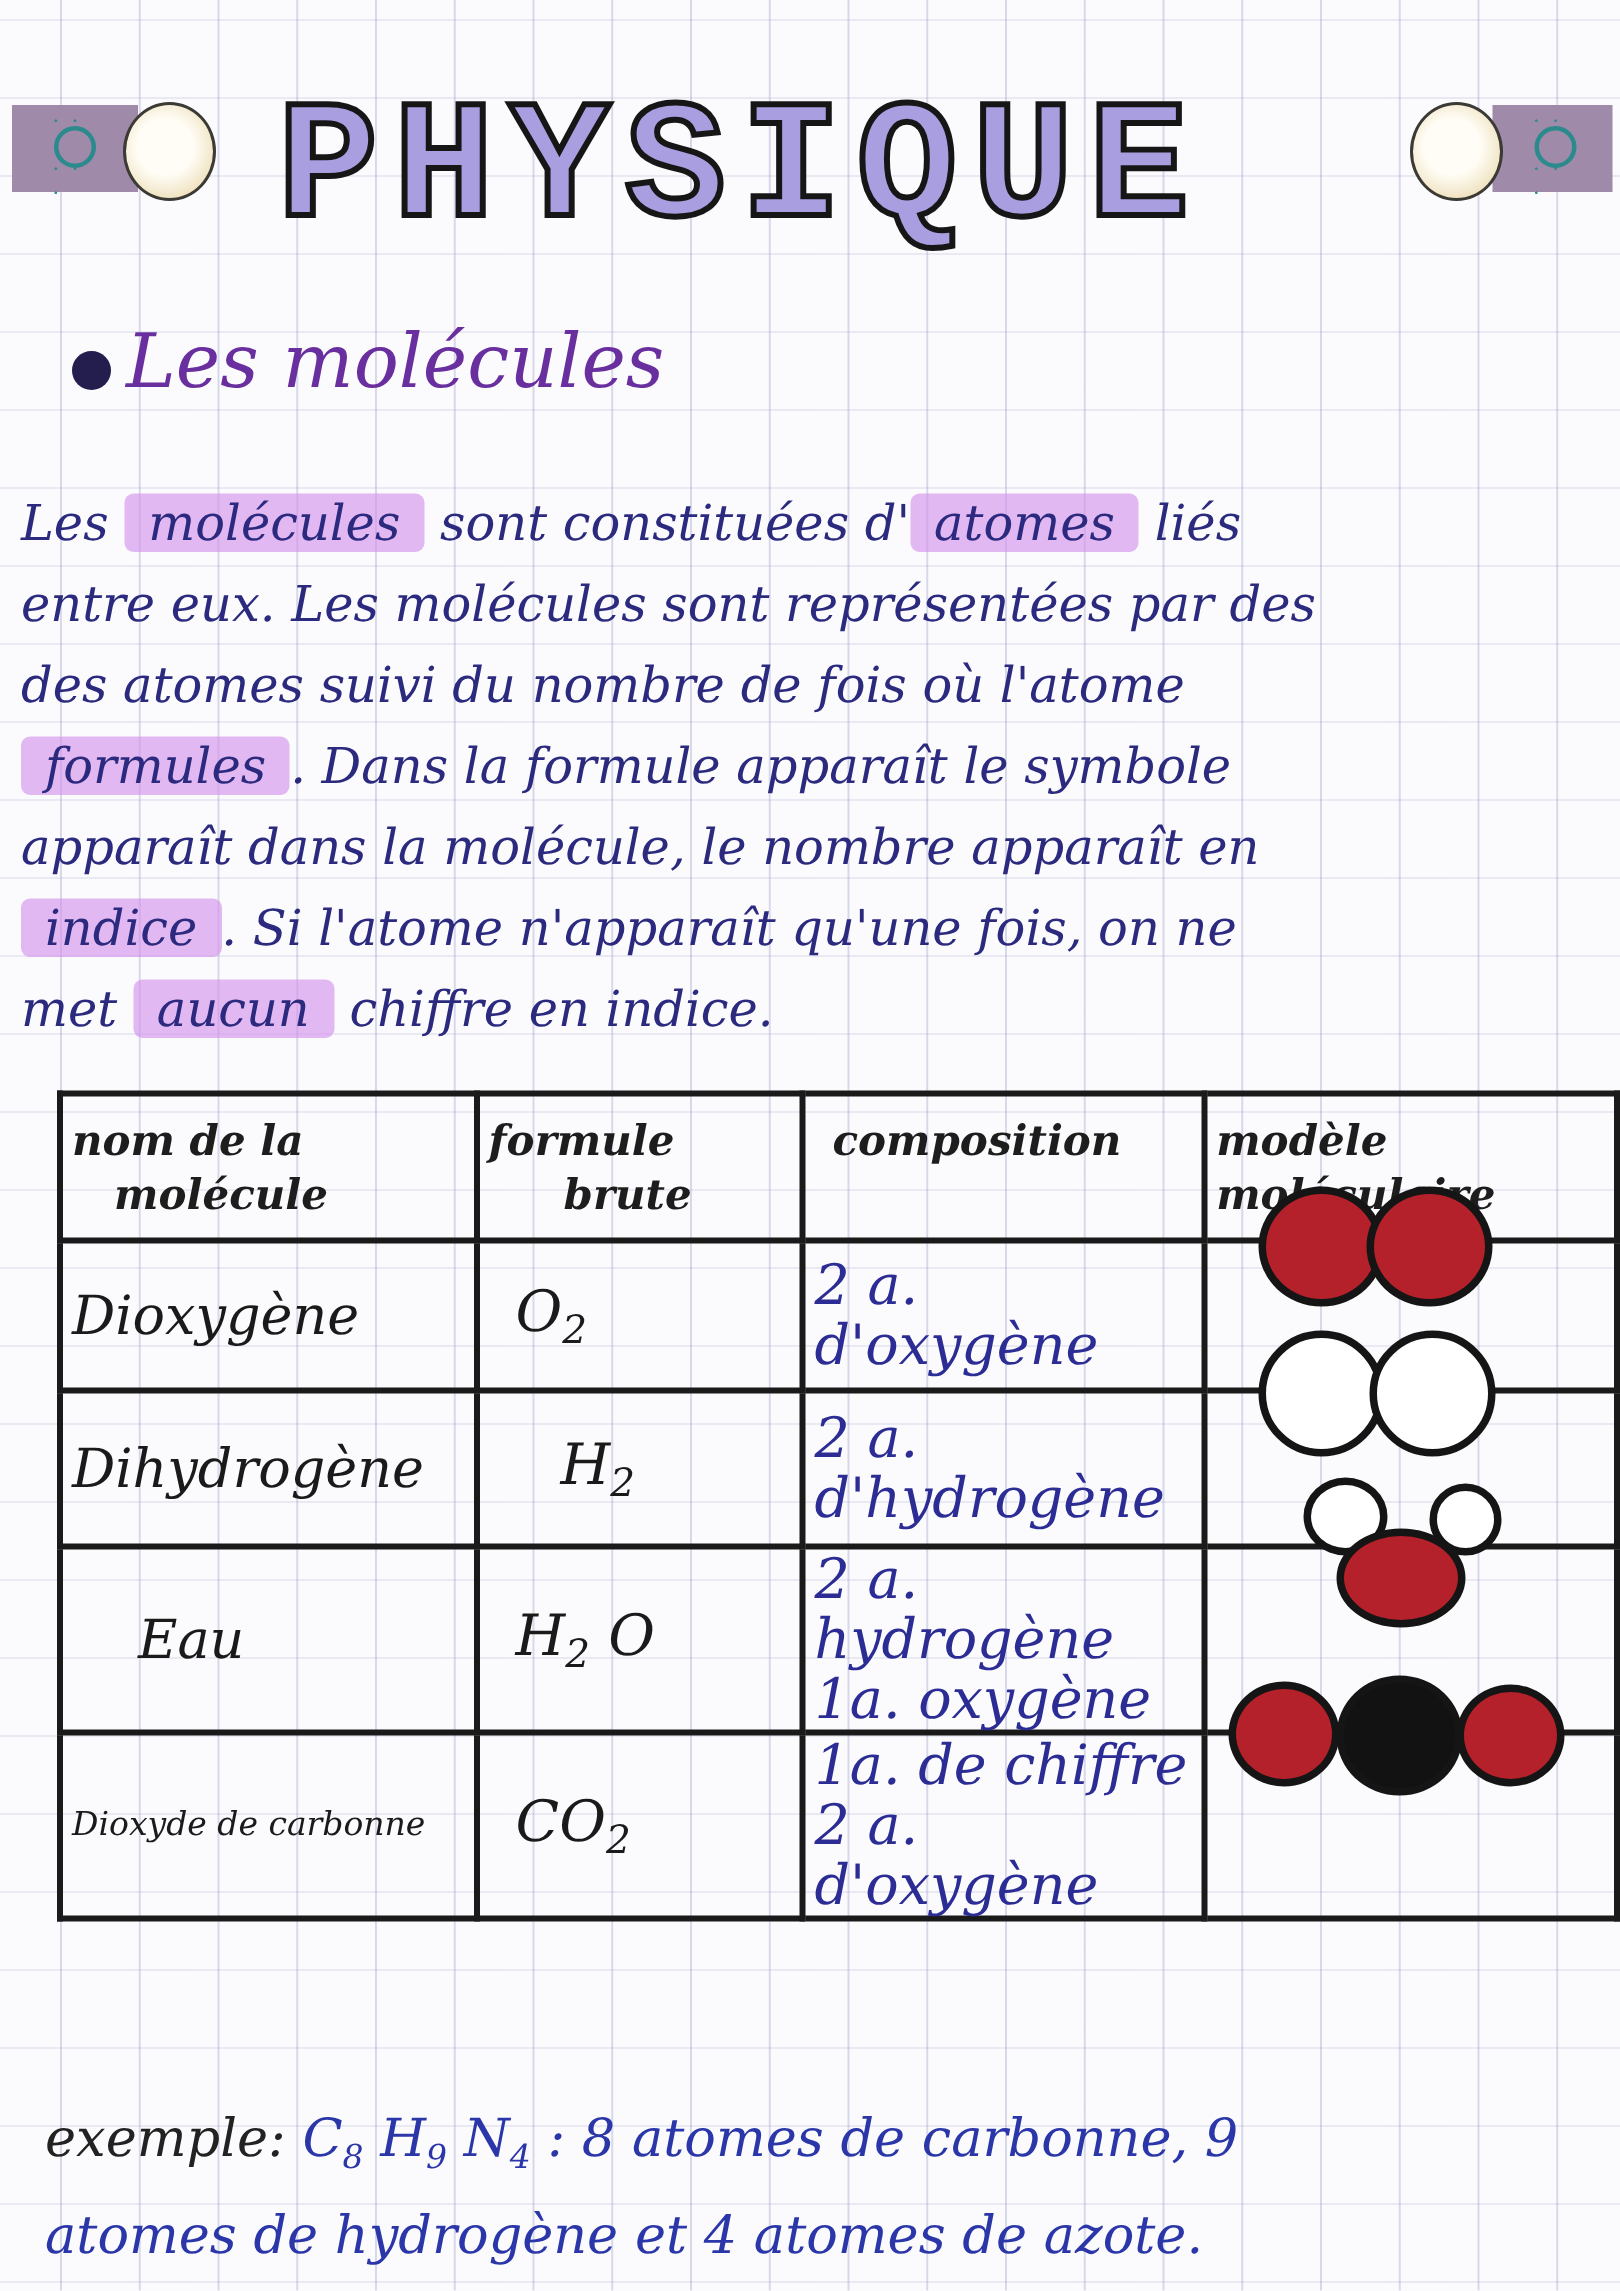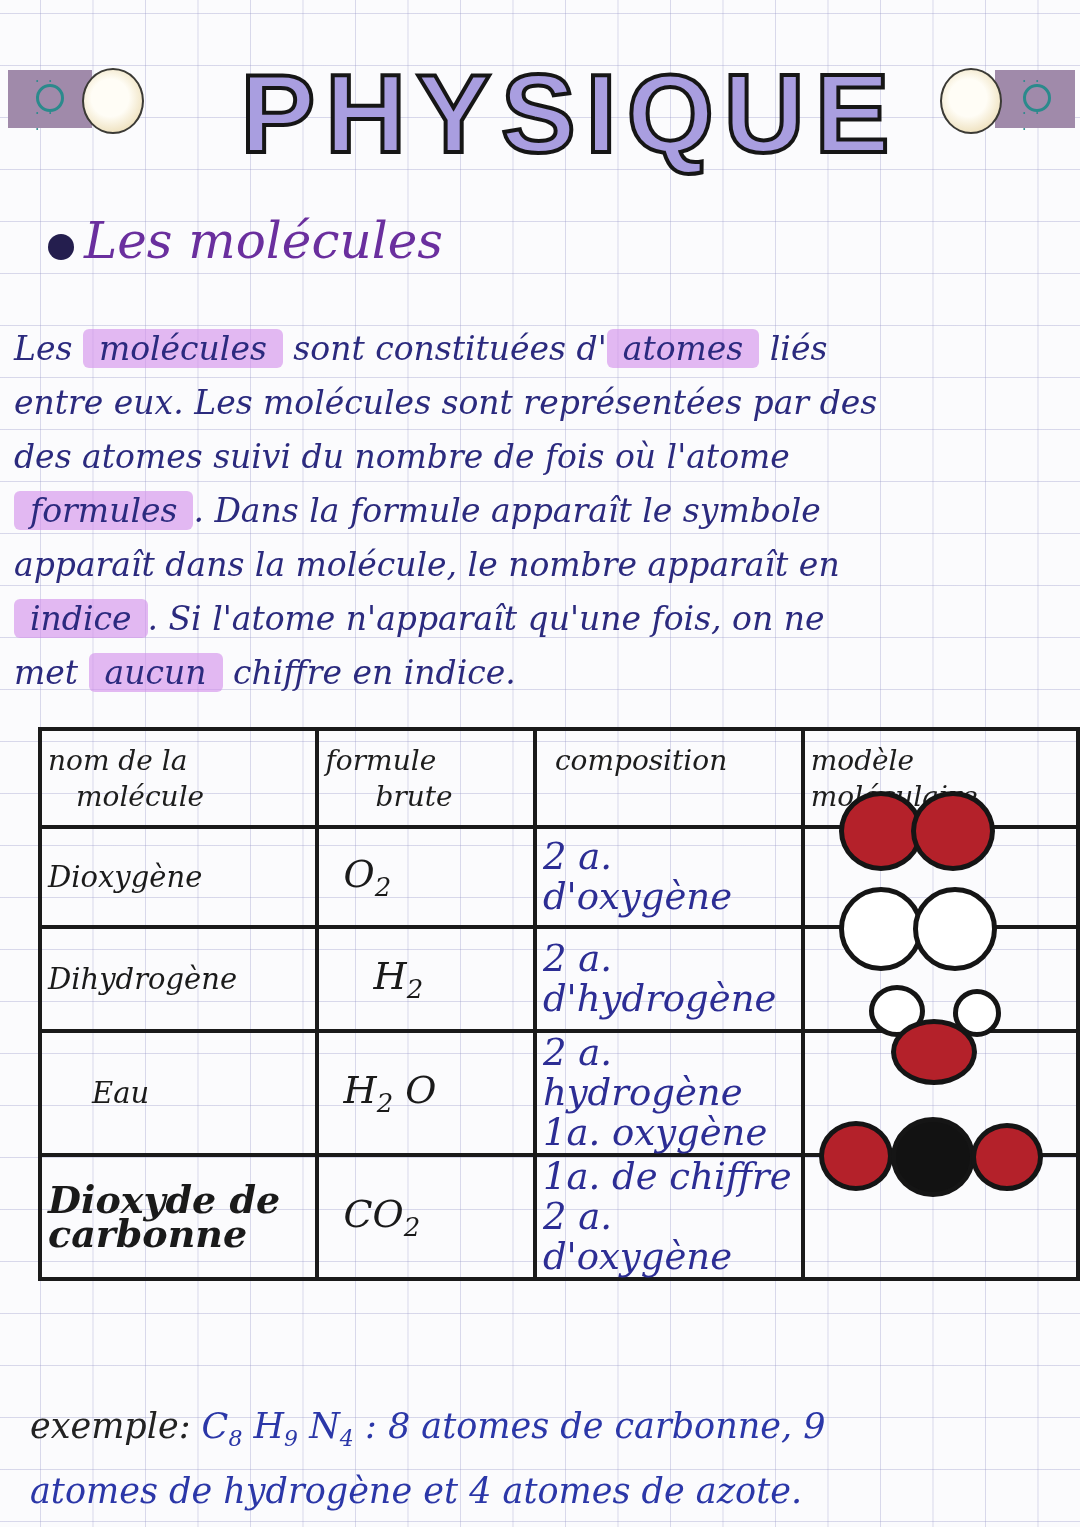--- a/index.html
+++ b/index.html
@@ -15,39 +15,39 @@
   }
   
   .tape { position:absolute; top:70px; height:58px; background:#a08aaa; }
   .tape .sun { position:absolute; top:14px; width:22px; height:22px; border:3px solid #2b8a8c; border-radius:50%; }
   .tape .sun::before { content:"· · ·"; position:absolute; top:-14px; left:-4px; color:#2b8a8c; font-size:14px; letter-spacing:2px; }
   .tape .sun::after { content:"· · ·"; position:absolute; top:18px; left:-4px; color:#2b8a8c; font-size:14px; letter-spacing:2px; }
   .pin { position:absolute; top:68px; width:58px; height:62px; border-radius:50%;
     background: radial-gradient(circle at 45% 45%, #fffdf6 40%, #efe2c0 75%, #d7c59d 100%);
     border:2px solid #3b3a35; }
   .title {
-    position:absolute; top:54px; left:185px; width:770px; text-align:center;
-    font-family:Liberation Sans, sans-serif; font-weight:bold; font-size:112px; letter-spacing:10px;
+    position:absolute; top:54px; left:185px; width:770px; text-align:left;
+    font-family:Liberation Mono, monospace; font-weight:bold; font-size:112px; letter-spacing:10px;
     color:#a99ee0; -webkit-text-stroke:4px #161616; line-height:120px;
   }
   .bullet { position:absolute; left:48px; top:234px; width:26px; height:26px; border-radius:50%; background:#241e4e; }
   .subtitle { position:absolute; left:84px; top:212px; font-family:"DejaVu Serif", serif; font-style:italic;
     font-size:50px; color:#6a2f9e; }
   .para { position:absolute; left:14px; top:322px; width:1060px; font-family:"DejaVu Serif", serif; font-style:italic;
     font-size:33px; line-height:54px; color:#2b2a7e; }
   .para .line { white-space:nowrap; display:block; }
   .hl { background:rgba(210,140,235,0.6); border-radius:6px; padding:0 16px; }
 
   
   .tbl { position:absolute; left:38px; top:727px; border-collapse:collapse; }
   .tbl td, .tbl th { border:4px solid #1a1a1a; padding:0 6px; vertical-align:middle; font-family:"DejaVu Serif", serif; font-style:italic; }
-  .tbl th { font-weight:normal; color:#1d1d1d; font-size:28px; line-height:36px; text-align:left; vertical-align:top; padding-top:12px; }
+  .tbl th { font-weight:bold; color:#1d1d1d; font-size:28px; line-height:36px; text-align:left; vertical-align:top; padding-top:12px; }
   .c1 { width:262px; } .c2 { width:202px; } .c3 { width:252px; } .c4 { width:260px; }
-  .name { font-size:29px; color:#1a1a1a; }
-  .name.small { font-size:38px; line-height:34px;font-weight:bold; }
+  .name { font-size:36px; color:#1a1a1a; }
+  .name.small { font-size:22px; line-height:34px; }
   .formula { font-family:"DejaVu Sans", sans-serif; font-size:38px; color:#1a1a1a; padding-left:24px !important; }
   .formula sub { font-size:26px; }
   .comp { font-size:37px; color:#2c2d94; line-height:40px; }
   .model { position:relative; }
   .atom { position:absolute; border-radius:50%; border:5px solid #151515; box-sizing:border-box; }
   .red { background:#b4212a; } .blue { background:#233b96; } .white { background:#fff; } .black { background:#121212; }
 
   .example { position:absolute; left:30px; top:1400px; width:1020px; font-family:"DejaVu Serif", serif; font-style:italic;
     font-size:35px; line-height:52px; color:#2b37a8; }
   .example .lbl { color:#222; }

